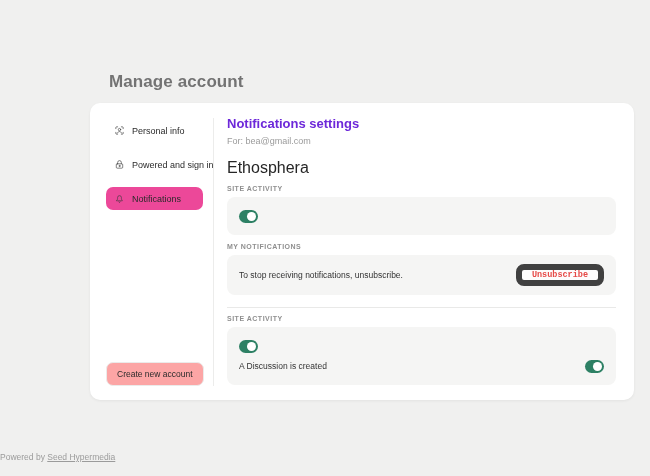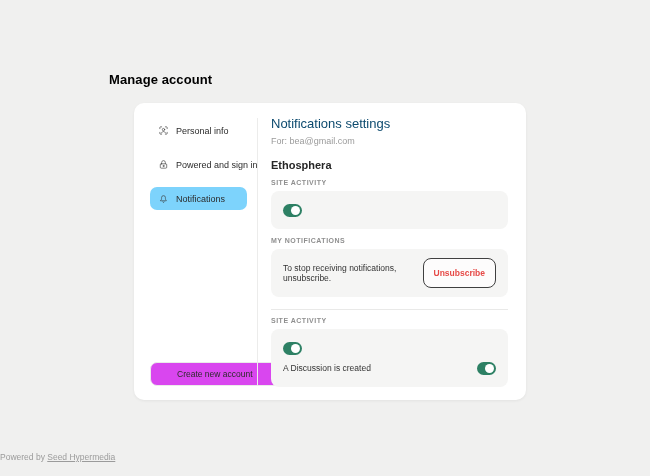--- a/index.html
+++ b/index.html
@@ -8,64 +8,64 @@
     overflow: hidden;
     font-family: "Liberation Sans", sans-serif;
     background: #f0f0ef;
     color: #202020;
     -webkit-font-smoothing: antialiased;
   }
   .page { position: relative; width: 650px; height: 476px; }
 
   .page-title {
     position: absolute; left: 88px; top: 72px;
-    font-size: 13px; font-weight: 700; color: #000000;
+    font-size: 17px; font-weight: 700; color: #737373;
     letter-spacing: .1px;
     padding-left: 21px;
   }
 
   .card {
     position: absolute; left: 90px; top: 103px;
-    width: 392px; height: 297px;
+    width: 544px; height: 297px;
     background: #ffffff; border-radius: 10px;
     box-shadow: 0 1px 3px rgba(0,0,0,.06);
-    display: flex; overflow: hidden; margin-left: 44px;
+    display: flex; overflow: hidden;
   }
 
   
   .sidebar {
     width: 123px; flex: 0 0 123px;
     padding: 16px 10px 14px 16px;
     display: flex; flex-direction: column;
   }
   .nav-item {
     display: flex; align-items: center; gap: 7px;
     padding: 6px 8px; margin-bottom: 11px;
     border-radius: 7px; cursor: pointer;
     font-size: 9px; color: #2b2b2b; white-space: nowrap;
   }
-  .nav-item.active { background: #7dd3fc; }
+  .nav-item.active { background: #ec4899; }
   .nav-icon { width: 11px; height: 11px; flex: 0 0 11px; display: inline-flex; }
   .nav-icon svg { width: 11px; height: 11px; stroke: #3a3a3a; fill: none; stroke-width: 1.4; stroke-linecap: round; stroke-linejoin: round; }
   .sidebar-spacer { flex: 1; }
   .create-btn {
     align-self: flex-start;
-    background: #d946ef; border: 1px solid #ebebea; border-radius: 7px;
-    padding: 6px 26px; font-size: 8.5px; color: #2b2b2b;
+    background: #fca5a5; border: 1px solid #ebebea; border-radius: 7px;
+    padding: 6px 10px; font-size: 8.5px; color: #2b2b2b;
     font-family: "Liberation Sans", sans-serif; cursor: pointer; white-space: nowrap;
   }
 
   .v-divider { width: 1px; background: #ececeb; margin: 15px 0 14px 0; }
 
   
   .main { flex: 1; padding: 13px 18px 0 13px; overflow: hidden; }
-  .main-title { font-size: 13px; font-weight: 400; color: #0c4a6e; }
+  .main-title { font-size: 13px; font-weight: 700; color: #6d28d9; }
   .main-subtitle { margin-top: 5px; font-size: 9px; color: #9b9b9b; }
 
-  .site-title { margin-top: 13px; font-size: 11px; font-weight: 700; color: #262626; }
+  .site-title { margin-top: 13px; font-size: 16px; font-weight: 400; color: #262626; }
   .site-title.second { margin-top: 10px; }
   .group-label {
     margin-top: 8px; font-size: 7px; font-weight: 700;
     letter-spacing: .5px; color: #8f8f8f; text-transform: uppercase;
   }
   .group-label.tight { margin-top: 7px; }
 
   .panel {
     margin-top: 5px; background: #f5f5f4; border-radius: 8px;
     padding: 10px 12px;
@@ -86,24 +86,24 @@
     width: 9px; height: 9px; border-radius: 50%; background: #ffffff;
   }
 
   .unsub-panel {
     margin-top: 5px; background: #f5f5f4; border-radius: 8px;
     padding: 9px 12px;
     display: flex; align-items: center; justify-content: space-between; gap: 24px;
   }
   .unsub-text { font-size: 8.5px; color: #333333; }
   .unsub-btn {
-    background: #fdfcfc; border: 1px solid #404040; border-radius: 8px;
+    background: #fdfcfc; border: 6px solid #404040; border-radius: 8px;
     color: #e64a47; font-weight: 700; font-size: 8.5px;
-    padding: 9px 10px; cursor: pointer;
-    font-family: Liberation Sans, sans-serif; white-space: nowrap;
+    padding: 0 10px; cursor: pointer;
+    font-family: Liberation Mono, monospace; white-space: nowrap;
   }
 
   .h-divider { margin-top: 12px; height: 1px; background: #e9e9e8; }
 
   
   .footer {
     position: absolute; left: 0; right: 0; top: 452px;
     text-align: left; font-size: 8.5px; color: #9b9b9b;
   }
   .footer a { color: #9b9b9b; text-decoration: underline; cursor: pointer; }

